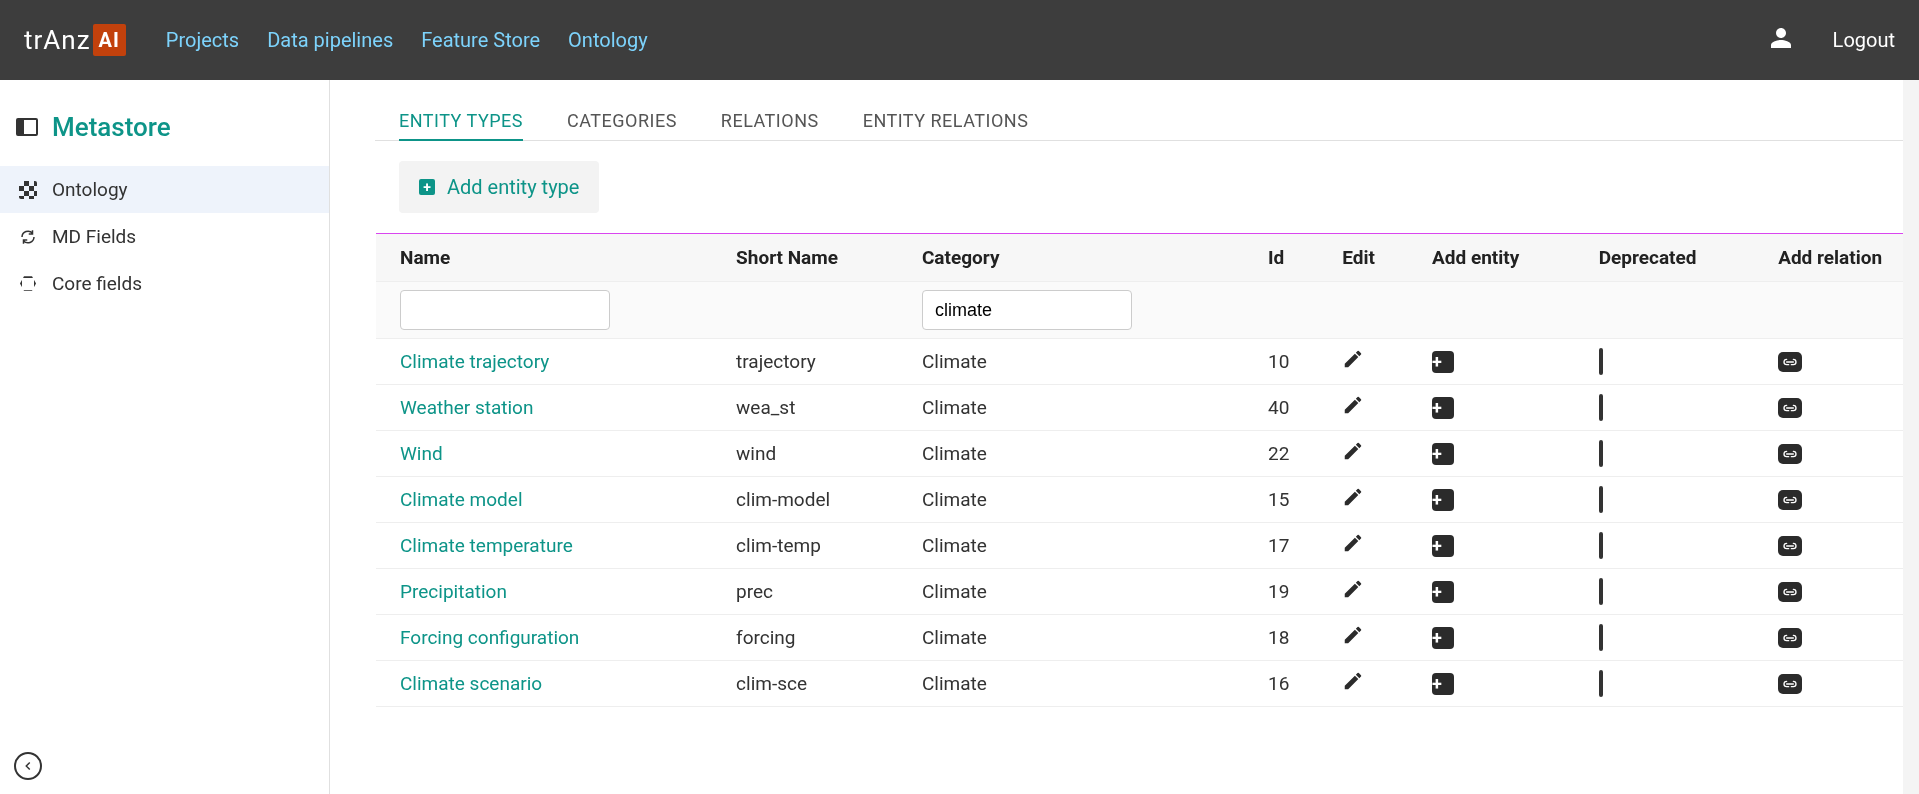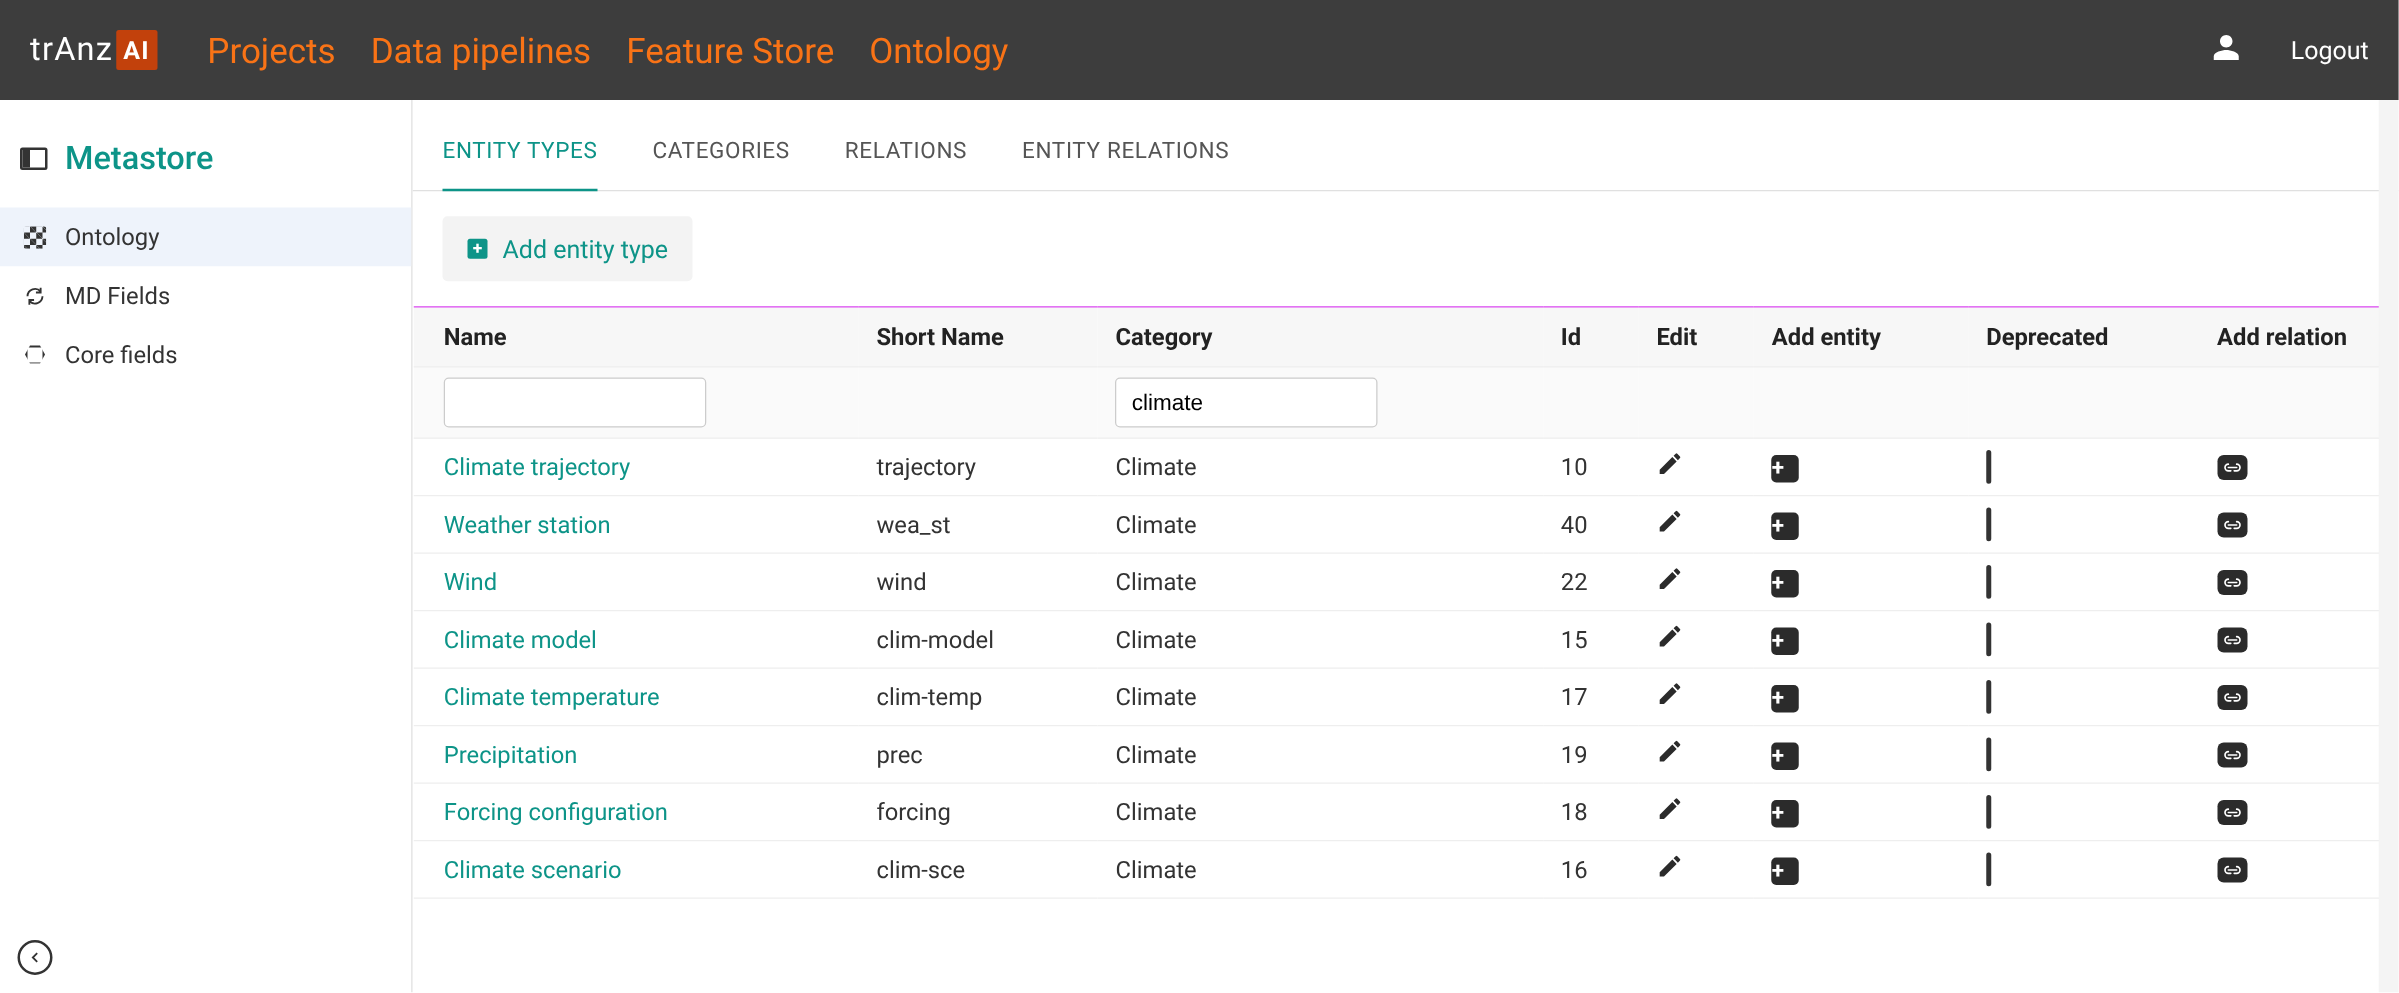--- a/index.html
+++ b/index.html
@@ -35,33 +35,34 @@
     background: #c2410c;
     color: #fff;
     font-weight: 700;
     font-size: 20px;
     padding: 4px 6px;
     margin-left: 2px;
     border-radius: 2px;
   }
   .nav-links { display: flex; gap: 28px; }
   .nav-links a {
-    color: #f97316;
-    font-size: 28px;
+    color: #7dd3fc;
+    font-size: 20px;
     text-decoration: none;
     cursor: pointer;
   }
   .nav-right { margin-left: auto; display: flex; align-items: center; gap: 40px; text-align: right; }
   .user-icon svg { width: 24px; height: 24px; fill: #fff; }
   .logout { color: #fff; font-size: 20px; cursor: pointer; }
 
   
   .main-wrap {
     display: flex;
     height: calc(100% - 80px);
+    gap: 45px;
   }
   .sidebar {
     width: 330px;
     border-right: 1px solid #e0e0e0;
     padding-top: 24px;
     position: relative;
   }
   .sidebar-title {
     display: flex;
     align-items: center;
@@ -134,21 +135,21 @@
   .tabs {
     display: flex;
     gap: 44px;
     padding: 30px 24px 0 24px;
     border-bottom: 1px solid #e0e0e0;
   }
   .tab {
     font-size: 18px;
     letter-spacing: 0.5px;
     color: #555;
-    padding-bottom: 20px;
+    padding-bottom: 8px;
     cursor: pointer;
     text-transform: uppercase;
   }
   .tab.active {
     color: #0d9488;
     border-bottom: 2px solid #0d9488;
     margin-bottom: -1px;
   }
 
   .add-btn {

